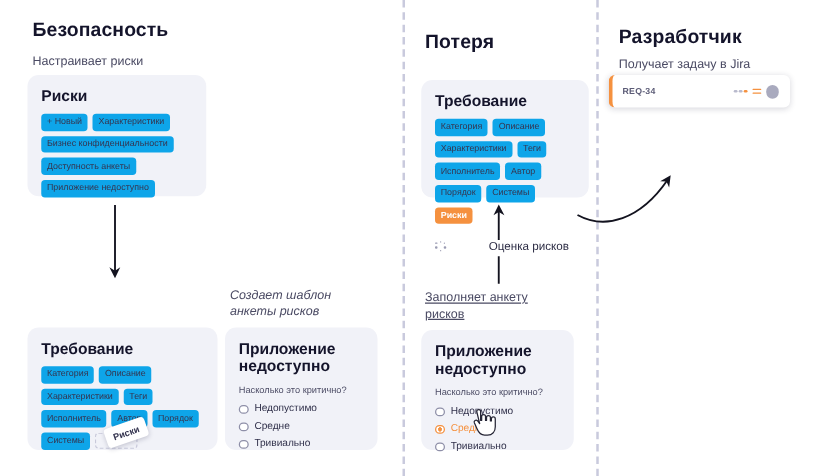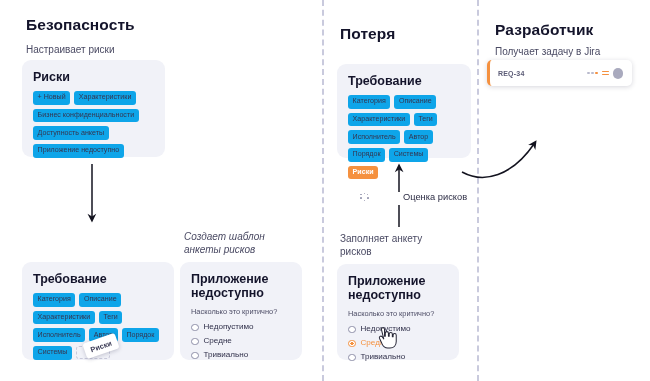--- a/index.html
+++ b/index.html
@@ -295,37 +295,37 @@
       <span class="chip">Порядок</span>
       <span class="chip">Системы</span>
       <span class="chip accent">Риски</span>
     </div>
   </div>
 
   <svg class="arrow-svg" style="left:386px; top:162px;" width="26" height="34">
     <line x1="13" y1="30" x2="13" y2="6" stroke="#13131f" stroke-width="1.5" marker-end="url(#ah)"></line>
   </svg>
 
-  <div class="spin-label" style="left:360px; top:192px;gap:34px;">
+  <div class="spin-label" style="left:348px; top:192px;gap:34px;">
     <span class="spinner">
       <i style="left:3.6px; top:0;"></i>
       <i style="left:6.6px; top:1.3px;"></i>
       <i style="left:7.3px; top:4.6px;"></i>
       <i style="left:0.4px; top:1.3px;"></i>
       <i style="left:0;    top:4.6px;"></i>
       <i style="left:3.6px; top:7.1px;"></i>
     </span>
     <span>Оценка рисков</span>
   </div>
 
   <svg class="arrow-svg" style="left:386px; top:205px;" width="26" height="26">
     <line x1="13" y1="0" x2="13" y2="22" stroke="#13131f" stroke-width="1.5"></line>
   </svg>
 
-  <div class="caption" style="left:340px; top:233px;">Заполняет анкету
+  <div class="caption" style="left:340px; top:233px;text-decoration:underline;">Заполняет анкету
 рисков</div>
 
   <div class="card" style="left:337px; top:264px; width:122px; height:96px; padding:10px 11px;">
     <div class="card-title">Приложение
 недоступно</div>
     <div class="q-label">Насколько это критично?</div>
     <div class="q-list">
       <label class="q-opt">
         <span class="radio"></span>
         <span>Недопустимо</span>

